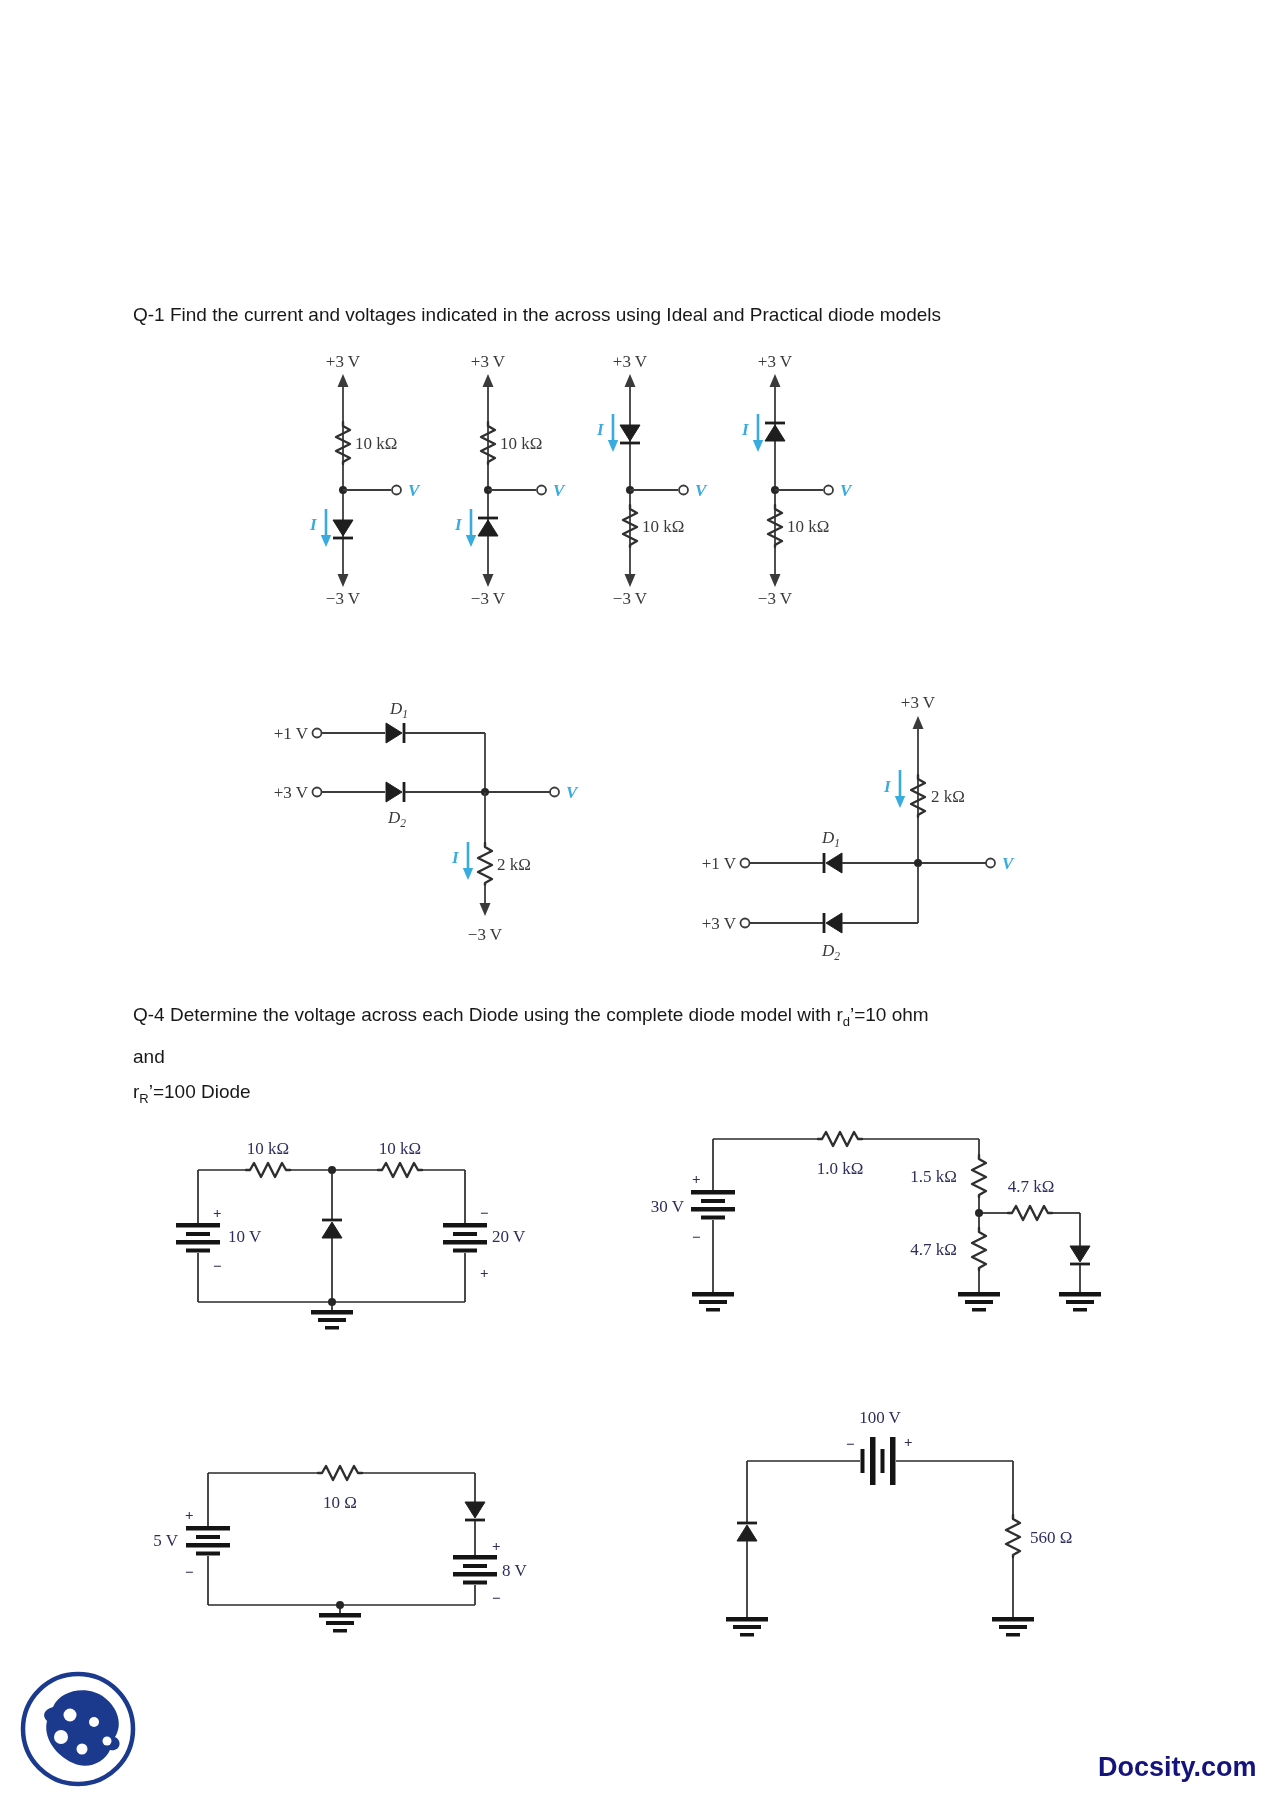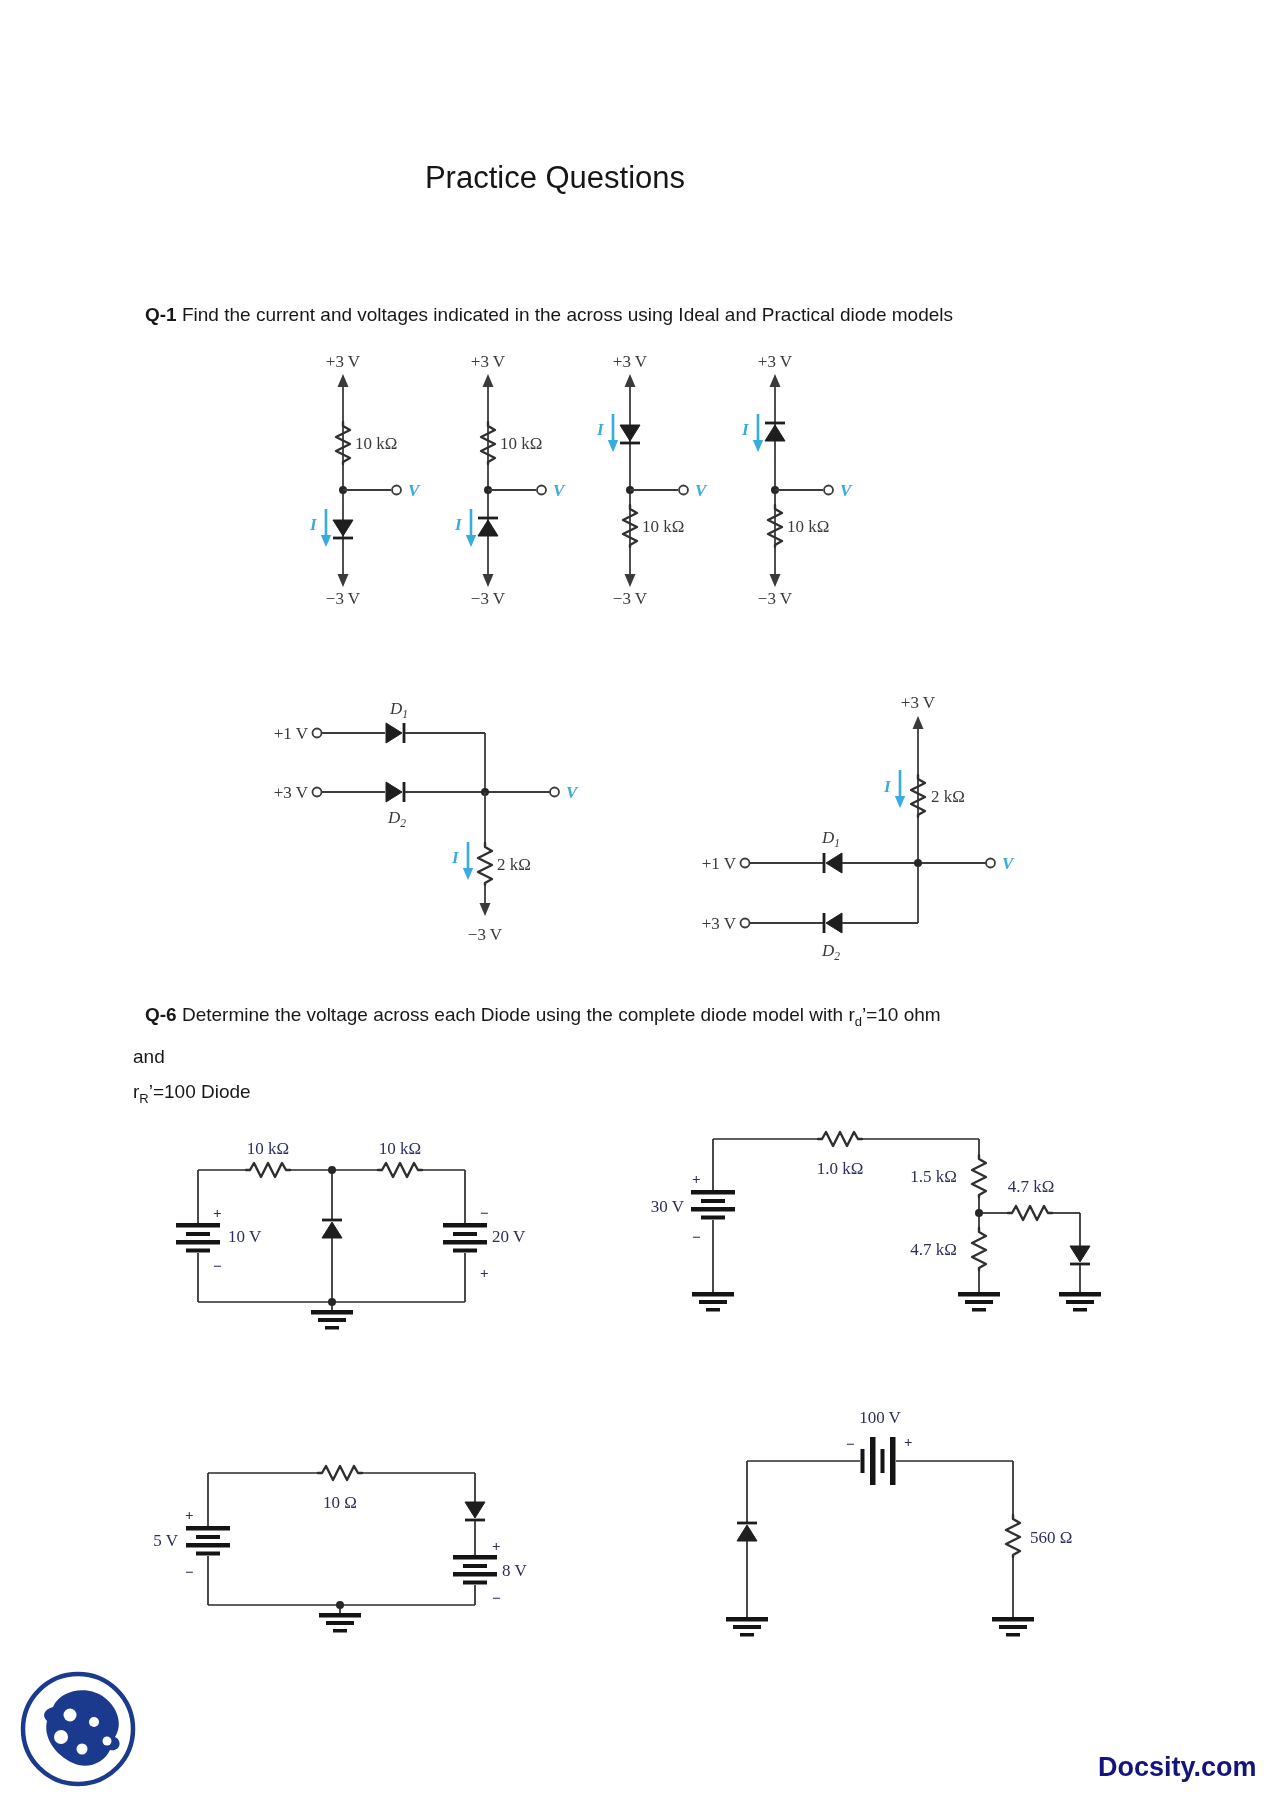--- a/index.html
+++ b/index.html
@@ -1,21 +1,21 @@
 <!DOCTYPE html>
 <html><head>
 <meta charset="utf-8">
 <style>
   html,body { margin:0; padding:0; background:#ffffff; }
   #page { position:relative; width:1280px; height:1811px; background:#fff; overflow:hidden;
           font-family:"Liberation Sans", sans-serif; color:#1c1c1c; }
   .abs { position:absolute; }
   #title { left:0; top:160px; width:1110px; text-align:center; font-size:31px; color:#161616; }
   .qtext { left:133px; width:830px; font-size:19px; line-height:35px; color:#181818; }
-  .qtext b { font-weight:bold;margin-left:12px; }
+  .qtext b { font-weight:normal; }
   sub { font-size:13px; }
   #footer-brand { left:1098px; top:1752px; font-size:27px; color:#14147c;font-weight:bold; }
   svg text { font-family:"Liberation Serif", serif; }
   .lb1 { fill:#3a3a3a; font-size:17px; }
   .lb2 { fill:#2d2d5e; font-size:17px; }
   .it  { font-style:italic; }
   .sub2 { font-size:11.5px; }
   .cy  { fill:#38abdf; font-size:17px; font-style:italic; font-weight:bold; }
   .sign { font-size:15px; font-weight:bold; fill:#2d2d5e; }
   .w  { stroke:#3c3c3c; stroke-width:1.8; fill:none; }
@@ -52,21 +52,20 @@
       </g>
     <g id="iarr" stroke="#38abdf" fill="#38abdf">
         <line x1="0" y1="0" x2="0" y2="27" stroke-width="2.6"></line>
         <path d="M0,38 L-5.2,26 L5.2,26 Z" stroke="none"></path>
       </g>
   </defs>
 </svg>
 
 <div id="page">
 
-  <div id="title" class="abs">Practice Questions</div>
 
   <p class="abs qtext" style="top:278px"><b>Q-1</b> <span>Find the current and voltages indicated in the across using Ideal and Practical diode models</span></p>
 
   <svg class="abs" style="left:250px; top:345px" width="660" height="270" viewBox="0 0 660 270">
 
     <g>
       <text class="lb1" x="93" y="22" text-anchor="middle">+3 V</text>
       <path class="fillw" d="M93,29 l-5.5,13 h11 Z"></path>
       <line class="w" x1="93" y1="38" x2="93" y2="230"></line>
       <path class="fillw" d="M93,242 l-5.5,-13 h11 Z"></path>
@@ -180,21 +179,21 @@
     <text class="cy" x="342" y="179">V</text>
     <text class="lb1" x="76" y="239" text-anchor="end">+3 V</text>
     <circle class="term" cx="85" cy="233" r="4.5"></circle>
     <line class="w" x1="89.5" y1="233" x2="163" y2="233"></line>
     <use href="#d" transform="translate(174,233) rotate(90)"></use>
     <text class="lb1 it" x="162" y="266"><tspan>D</tspan><tspan class="sub2" dy="4">2</tspan></text>
     <line class="w" x1="182" y1="233" x2="258" y2="233"></line>
     <line class="w" x1="258" y1="233" x2="258" y2="177"></line>
   </svg>
 
-  <p class="abs qtext" style="top:978px"><b>Q-6</b> <span>Determine the voltage across each Diode using the complete diode model with r</span><sub>d</sub><span>’=10 ohm and</span><br><span>r</span><sub>R</sub><span>’=100 Diode</span></p>
+  <p class="abs qtext" style="top:978px"><b>Q-4</b> <span>Determine the voltage across each Diode using the complete diode model with r</span><sub>d</sub><span>’=10 ohm and</span><br><span>r</span><sub>R</sub><span>’=100 Diode</span></p>
 
   <svg class="abs" style="left:150px; top:1118px" width="410" height="245" viewBox="0 0 410 245">
     <text class="lb2" x="118" y="36" text-anchor="middle">10 kΩ</text>
     <text class="lb2" x="250" y="36" text-anchor="middle">10 kΩ</text>
     <line class="w2" x1="48" y1="52" x2="96" y2="52"></line>
     <use href="#res-h" transform="translate(96,52)"></use>
     <line class="w2" x1="140" y1="52" x2="228" y2="52"></line>
     <use href="#res-h" transform="translate(228,52)"></use>
     <line class="w2" x1="272" y1="52" x2="315" y2="52"></line>
     <circle class="dot" cx="182" cy="52" r="4"></circle>

